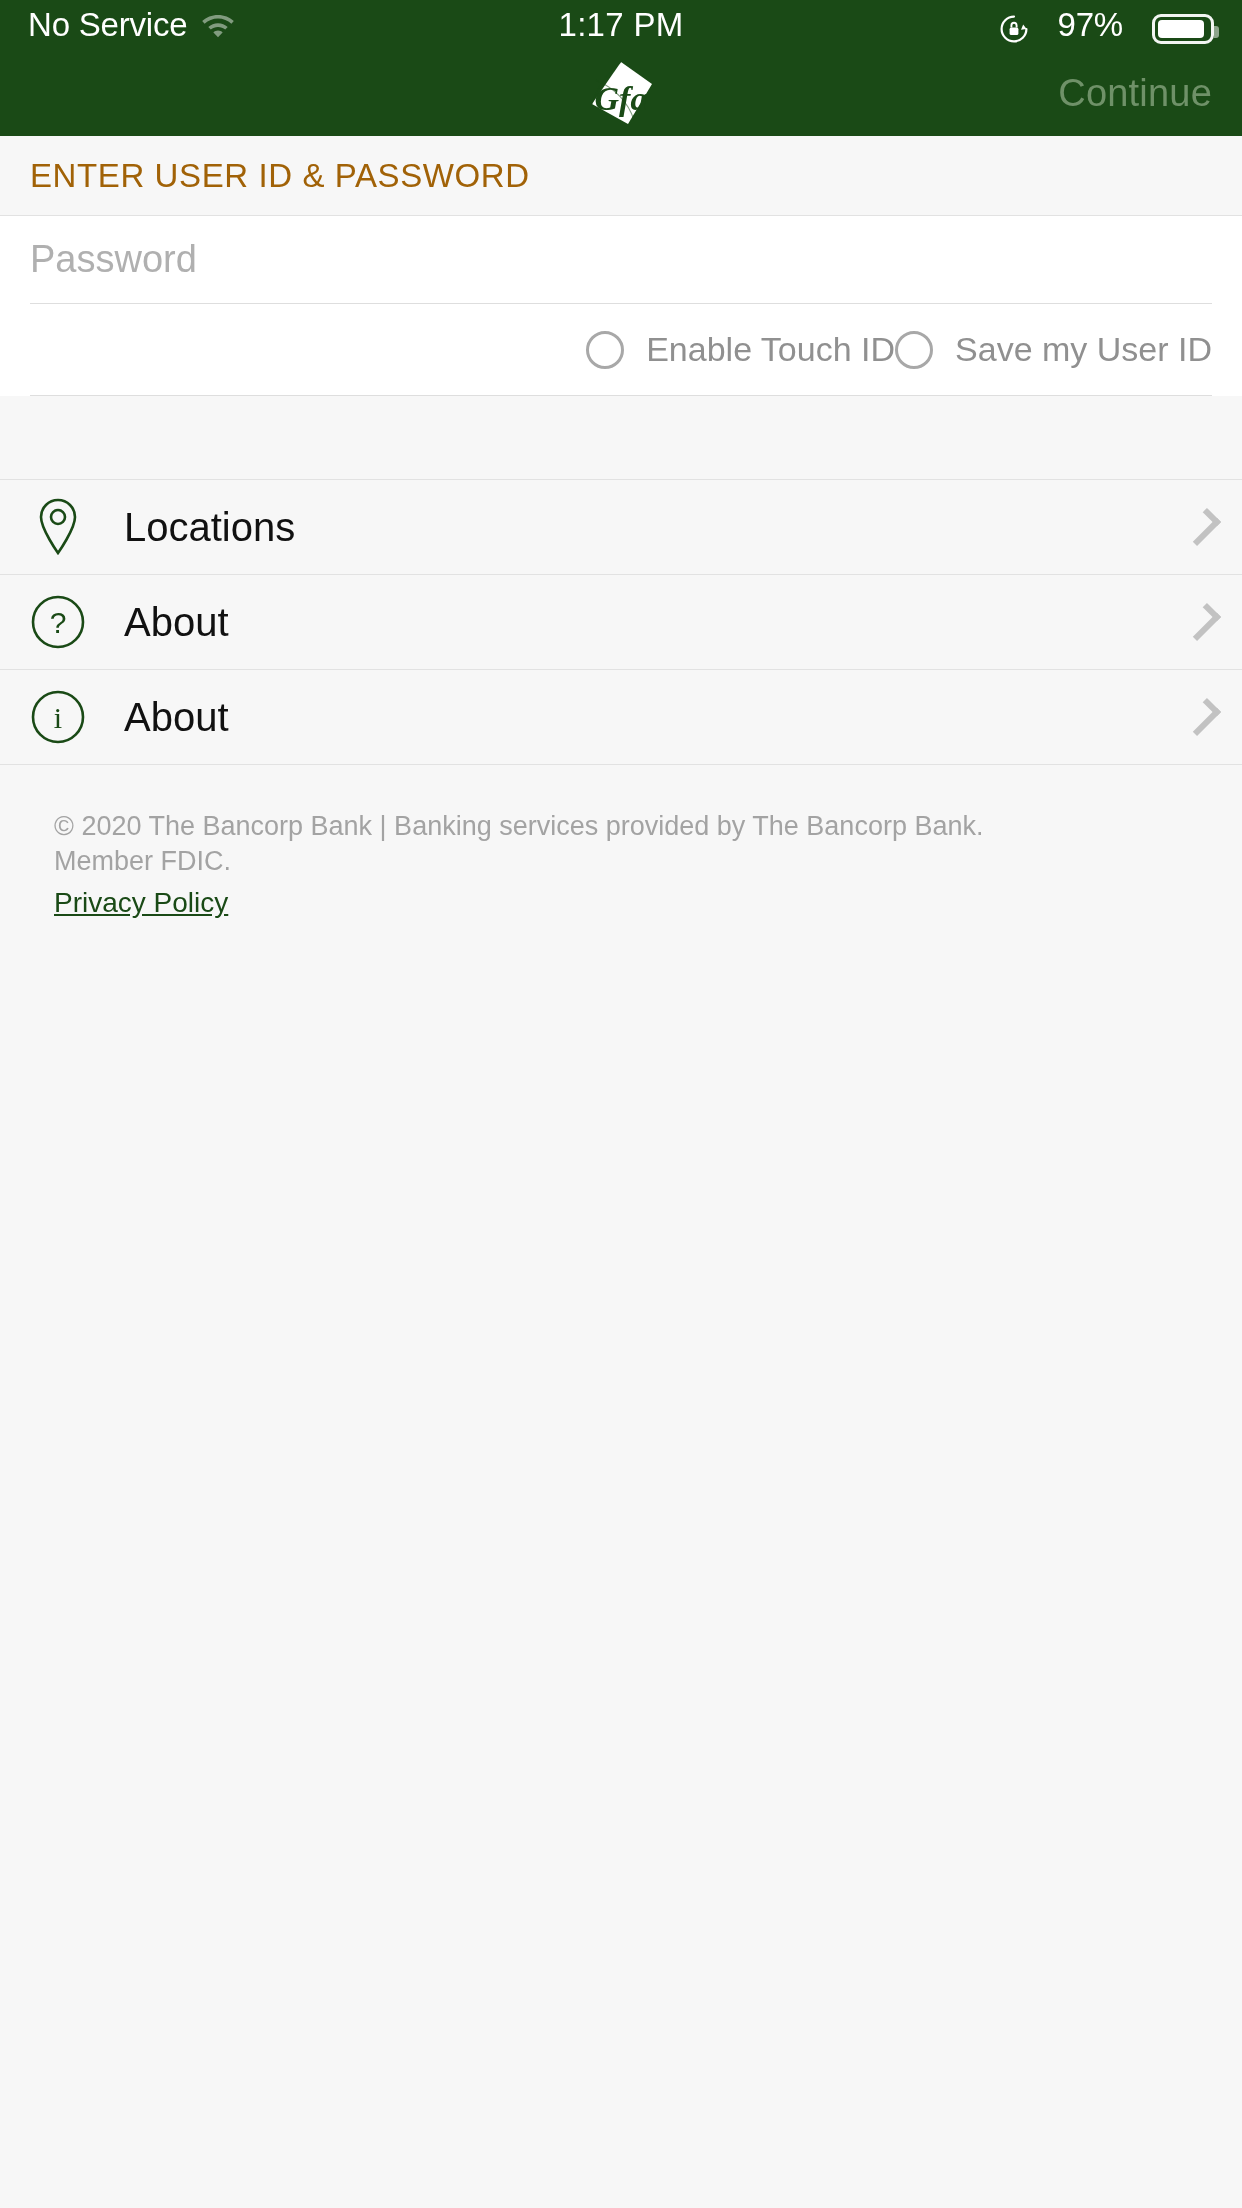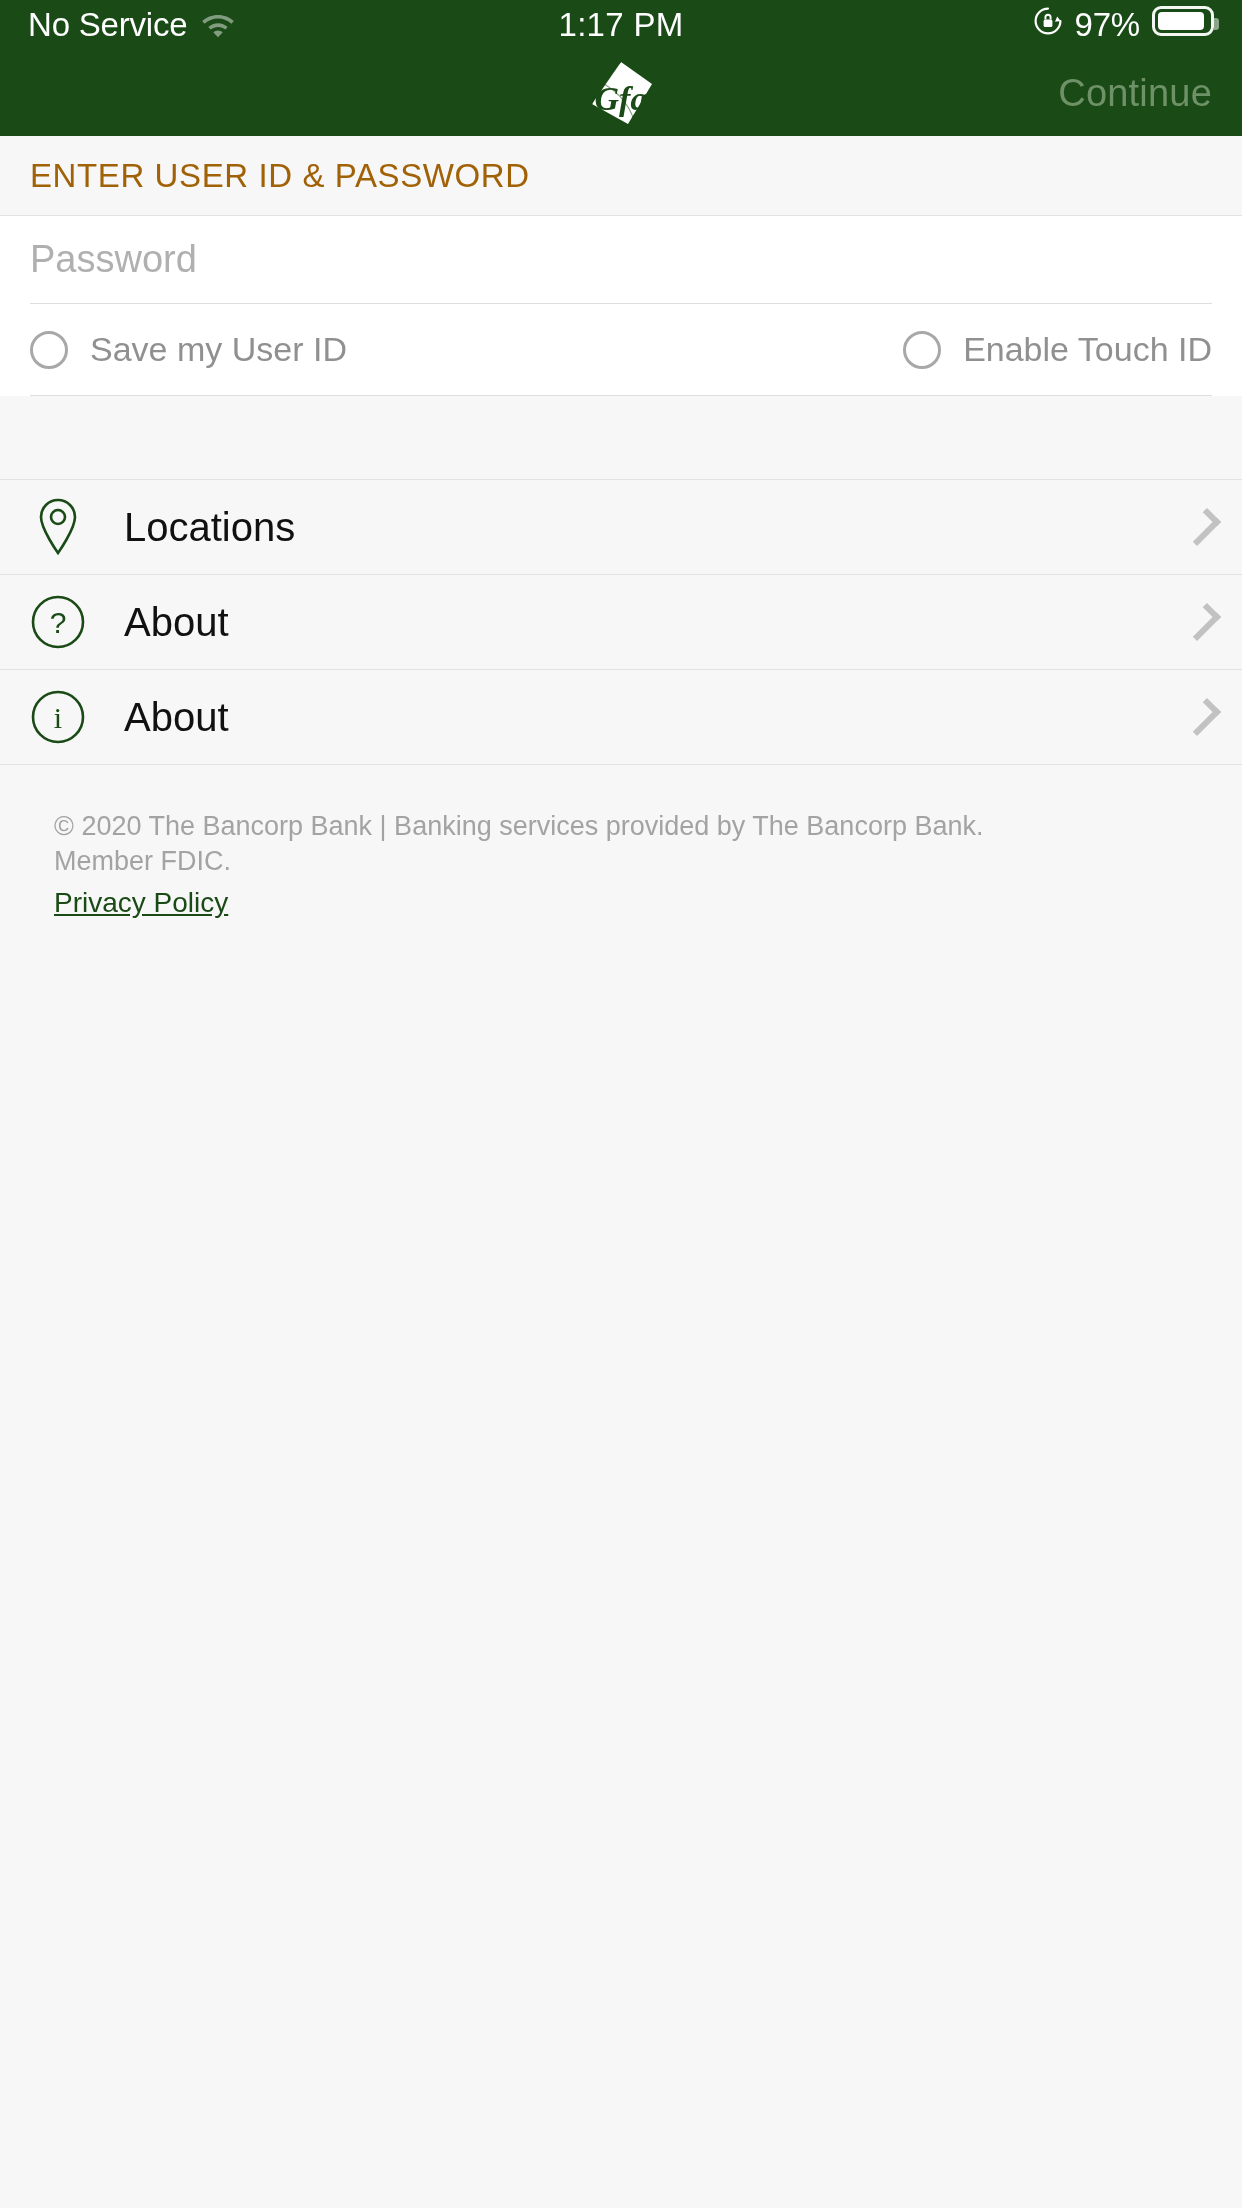--- a/index.html
+++ b/index.html
@@ -13,21 +13,21 @@
   .phone { position:relative; width:1242px; height:1758px; background:#f7f7f7; }
 
   
   .statusbar {
     height:50px; background:#1a4a16;
     display:flex; align-items:center;
     padding:0 28px; color:#ffffff;
   }
   .sb-left  { display:flex; align-items:center; gap:14px; flex:1 1 0; }
   .sb-mid   { flex:0 0 auto; display:flex; justify-content:center; }
-  .sb-right { display:flex; align-items:flex-start; gap:12px; flex:1 1 0; justify-content:flex-end; }
+  .sb-right { display:flex; align-items:flex-end; gap:29px; flex:1 1 0; justify-content:flex-end; }
   .sb-text  { font-size:33px; letter-spacing:-0.2px; }
   .sb-time  { font-size:33px; font-weight:500; letter-spacing:0.3px; }
   .wifi-ico { width:34px; height:26px; display:block; opacity:.45; }
   .lock-ico { width:30px; height:30px; display:block; }
   .batt {
     width:62px; height:30px; border:3px solid rgba(255,255,255,.95);
     border-radius:9px; position:relative; padding:3px;
   }
   .batt::after {
     content:""; position:absolute; right:-8px; top:9px;
@@ -156,27 +156,27 @@
 
   <div class="section-head">
     <span>ENTER USER ID &amp; PASSWORD</span>
   </div>
 
   <div class="form">
     <div class="field">
       <input type="password" placeholder="Password" style="">
     </div>
     <div class="toggles">
+      <div class="toggle right">
+        <span class="radio"></span>
+        <span>Enable Touch ID</span>
+      </div>
       <div class="toggle">
         <span class="radio"></span>
         <span>Save my User ID</span>
-      </div>
-      <div class="toggle right">
-        <span class="radio"></span>
-        <span>Enable Touch ID</span>
       </div>
     </div>
   </div>
 
   <div class="spacer"></div>
 
   <div class="menu">
 
     <div class="menu-row">
       <span class="mi">

